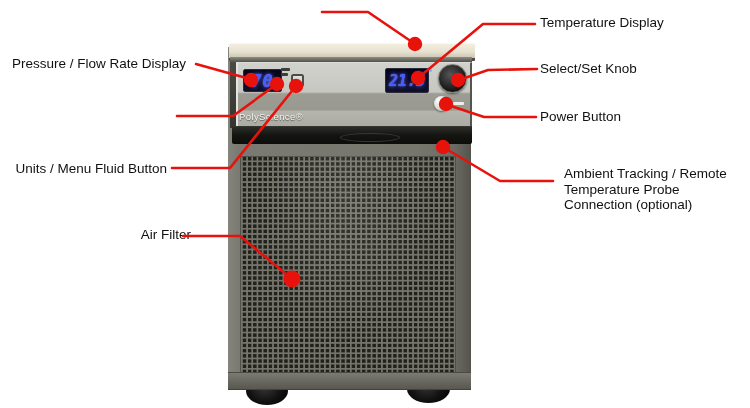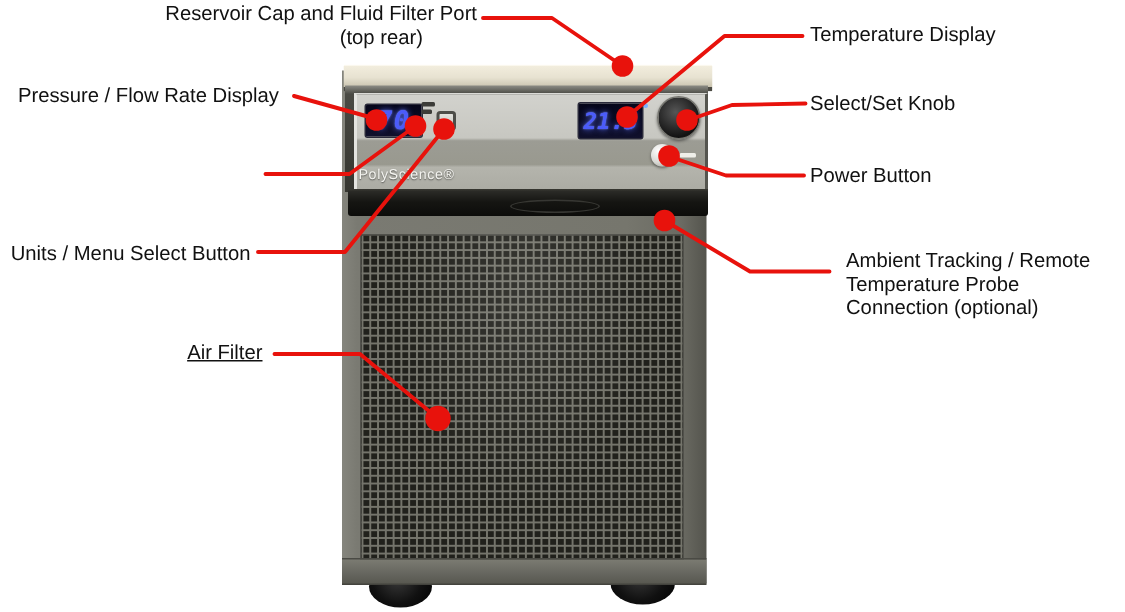--- a/index.html
+++ b/index.html
@@ -12,21 +12,21 @@
   .lbl{
     position:absolute;color:#111;font-size:13.5px;line-height:15.5px;
     white-space:nowrap;
   }
   .lbl-r{text-align:right;}
   #lbl-reservoir{left:78px;top:1px;width:240px;text-align:right;}
   #lbl-reservoir .l2{margin-right:36px;}
   #lbl-pressure-display{left:0;top:56px;width:186px;}
   #lbl-pressure-units{left:0;top:108px;width:171px;}
   #lbl-units-menu{left:0;top:161px;width:167px;}
-  #lbl-air-filter{left:0;top:227px;width:175px;text-decoration:underline;}
+  #lbl-air-filter{left:16px;top:227px;width:175px;}
   #lbl-temperature{left:540px;top:15px;}
   #lbl-select-knob{left:540px;top:61px;}
   #lbl-power{left:540px;top:109px;}
   #lbl-ambient{left:564px;top:166px;width:175px;white-space:normal;}
   
   #caster-left,#caster-right{
     background:radial-gradient(circle at 45% 30%, #3a3a3a 0%, #111 55%, #000 100%);
     border-radius:50%;
   }
   #caster-left{left:246px;top:377px;width:42px;height:28px;}
@@ -149,26 +149,22 @@
   <div class="abs" id="power-label-dash"></div>
   <div class="abs" id="brand-logo">PolyScience®</div>
 
   <div class="abs" id="front-drawer"></div>
   <div class="abs" id="drawer-handle"></div>
 
   <div class="abs" id="air-filter-grille"></div>
   <div class="abs" id="grille-sheen"></div>
   <div class="abs" id="base-band"></div>
 
-  <div class="lbl" id="lbl-reservoir">
-    <div>Reservoir Cap and Fluid Filter Port</div>
-    <div class="l2">(top rear)</div>
-  </div>
   <div class="lbl lbl-r" id="lbl-pressure-display">Pressure / Flow Rate Display</div>
-  <div class="lbl lbl-r" id="lbl-units-menu">Units / Menu Select Button</div>
+  <div class="lbl lbl-r" id="lbl-units-menu">Units / Menu Fluid Button</div>
   <div class="lbl lbl-r" id="lbl-air-filter">Air Filter</div>
   <div class="lbl" id="lbl-temperature">Temperature Display</div>
   <div class="lbl" id="lbl-select-knob">Select/Set Knob</div>
   <div class="lbl" id="lbl-ambient">
     <div>Ambient Tracking / Remote</div>
     <div>Temperature Probe</div>
     <div>Connection (optional)</div>
   </div>
   <div class="lbl" id="lbl-power">Power Button</div>
 

